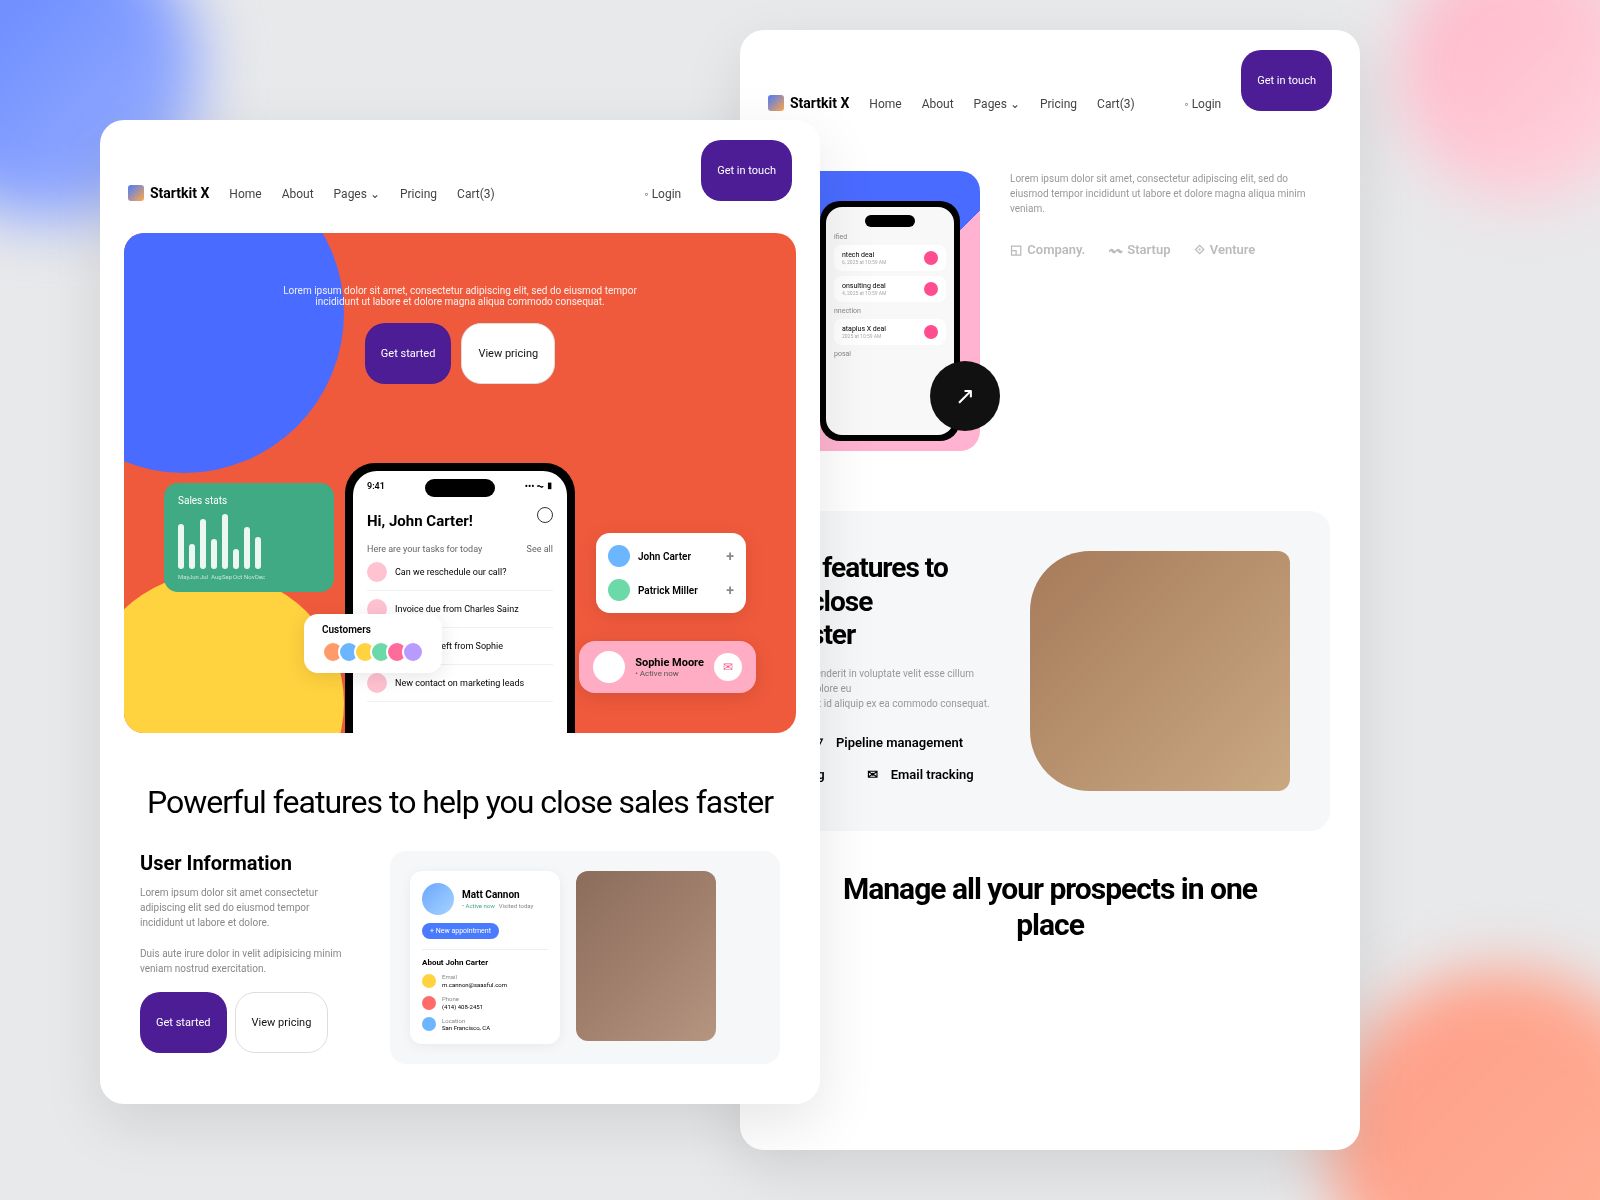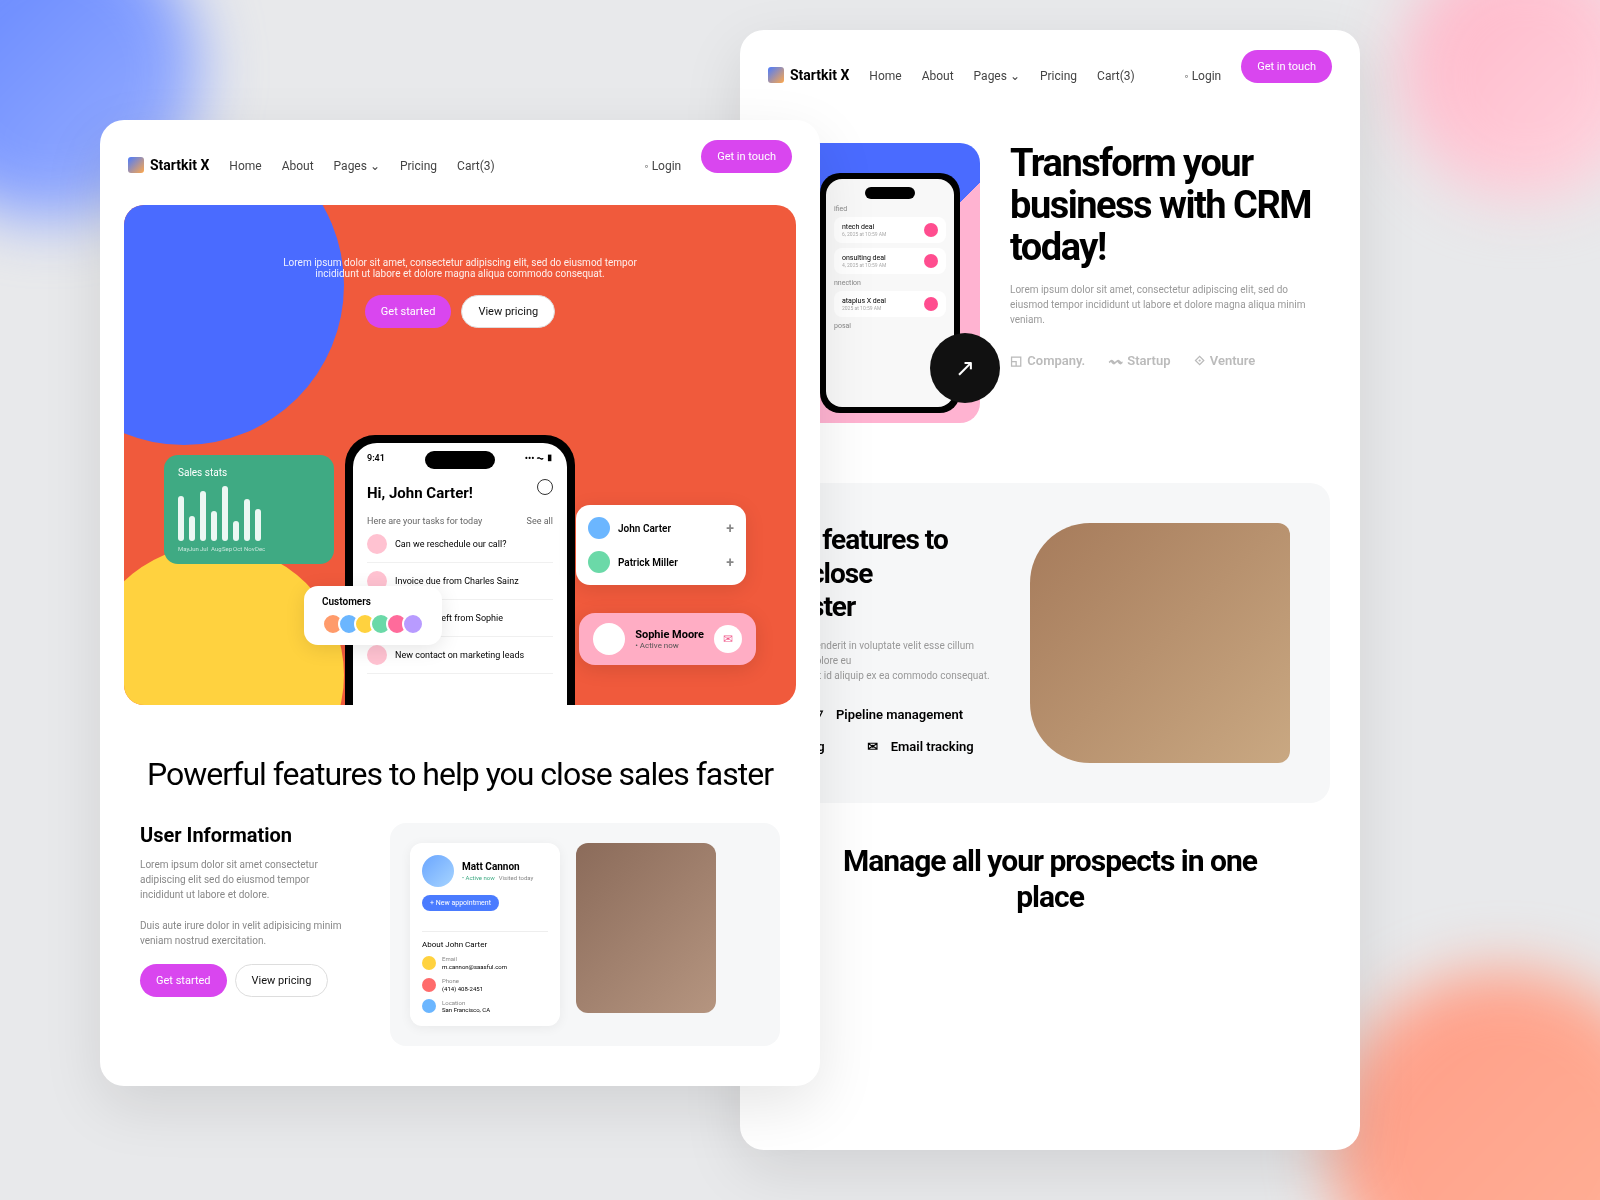--- a/index.html
+++ b/index.html
@@ -11,21 +11,21 @@
 .card{position:absolute;background:#fff;border-radius:24px;box-shadow:0 20px 60px rgba(0,0,0,.1)}
 .card-left{left:100px;top:120px;width:720px;padding-bottom:40px}
 .card-right{left:740px;top:30px;width:620px;height:1120px}
 .nav{display:flex;align-items:flex-end;padding:20px 28px;gap:20px}
 .logo{display:flex;align-items:center;gap:6px;font-weight:700;font-size:14px}
 .logo-mark{width:16px;height:16px;background:linear-gradient(135deg,#4a7bff,#ffa84a);border-radius:3px}
 .nav-link{font-size:12px;color:#444;cursor:pointer}
 .nav-link.dd::after{content:" ⌄"}
 .nav-spacer{flex:1}
 .login{font-size:12px;color:#444;cursor:pointer}
-.btn-dark{background:#d946ef;color:#fff;border:none;padding:10px 16px;border-radius:20px;font-size:11px;cursor:pointer}
+.btn-dark{background:#4c1d95;color:#fff;border:none;padding:24px 16px;border-radius:20px;font-size:11px;cursor:pointer}
 .btn-light{background:#fff;color:#111;border:1px solid #ddd;padding:8px 16px;border-radius:20px;font-size:11px;cursor:pointer}
 .hero{margin:12px 24px;background:#f05a3c;border-radius:20px;padding:40px 30px 0;position:relative;overflow:hidden;height:500px}
 .hero-blob-b{position:absolute;width:320px;height:320px;background:#4a6bff;border-radius:50%;top:-80px;left:-100px}
 .hero-blob-y{position:absolute;width:260px;height:260px;background:#ffd23f;border-radius:50%;bottom:-100px;left:-40px}
 .hero h1{position:relative;color:#fff;font-size:40px;font-weight:600;text-align:center;line-height:1.15;letter-spacing:-1px}
 .hero-sub{position:relative;color:#fff;font-size:10px;text-align:center;margin:12px auto 16px;max-width:380px;opacity:.9}
 .hero-btns{position:relative;display:flex;gap:10px;justify-content:center;margin-bottom:20px}
 .phone{position:absolute;left:50%;transform:translateX(-50%);bottom:-20px;width:230px;height:290px;background:#000;border-radius:30px 30px 0 0;padding:8px}
 .phone-inner{background:#fff;border-radius:24px 24px 0 0;height:100%;padding:10px 14px;position:relative}
 .phone-notch{position:absolute;top:8px;left:50%;transform:translateX(-50%);width:70px;height:18px;background:#000;border-radius:12px}
@@ -38,21 +38,21 @@
 .stats-widget{position:absolute;left:40px;top:250px;background:#3faa83;border-radius:14px;padding:12px 14px;width:170px}
 .stats-title{color:#fff;font-size:10px;margin-bottom:8px}
 .stats-bars{display:flex;gap:5px;align-items:flex-end;height:55px}
 .stats-bar{width:6px;background:rgba(255,255,255,.9);border-radius:3px}
 .stats-labels{display:flex;gap:5px;margin-top:4px}
 .stats-lbl{width:6px;font-size:6px;color:#fff;text-align:center;opacity:.7}
 .customers{position:absolute;left:180px;bottom:60px;background:#fff;border-radius:14px;padding:10px 18px;box-shadow:0 4px 20px rgba(0,0,0,.1)}
 .customers-t{font-size:10px;font-weight:600;margin-bottom:6px}
 .customers-avs{display:flex}
 .customers-av{width:22px;height:22px;border-radius:50%;margin-left:-6px;border:2px solid #fff}
-.contacts-w{position:absolute;right:50px;top:300px;background:#fff;border-radius:14px;padding:6px;box-shadow:0 4px 20px rgba(0,0,0,.1);width:170px}
+.contacts-w{position:absolute;right:50px;top:300px;background:#fff;border-radius:14px;padding:6px;box-shadow:0 4px 20px rgba(0,0,0,.1);width:150px}
 .contact-row{display:flex;align-items:center;gap:8px;padding:6px;font-size:10px;font-weight:600}
 .contact-av{width:22px;height:22px;border-radius:50%}
 .contact-plus{margin-left:auto;font-size:14px;color:#888}
 .sophie{position:absolute;right:40px;bottom:40px;background:#ffadc4;border-radius:16px;padding:10px 14px;display:flex;align-items:center;gap:10px;box-shadow:0 4px 20px rgba(0,0,0,.12)}
 .sophie-av{width:32px;height:32px;border-radius:50%;background:#fff}
 .sophie-name{font-size:11px;font-weight:700}
 .sophie-status{font-size:8px;color:#555}
 .sophie-mail{width:28px;height:28px;border-radius:50%;background:#fff;display:flex;align-items:center;justify-content:center;font-size:12px;color:#f05a8c}
 .sec-title{text-align:center;font-size:32px;font-weight:400;margin:50px 40px 30px;letter-spacing:-1px;line-height:1.2}
 .user-info{padding:0 40px;display:flex;gap:40px;align-items:flex-start}
@@ -61,21 +61,21 @@
 .ui-left p{font-size:10px;color:#888;line-height:1.5;margin-bottom:16px}
 .ui-btns{display:flex;gap:8px}
 .ui-right{flex:1;background:#f6f7f8;border-radius:16px;padding:20px;display:flex;gap:16px;align-items:flex-start}
 .profile-card{background:#fff;border-radius:12px;padding:12px;width:150px;box-shadow:0 2px 12px rgba(0,0,0,.06)}
 .pc-head{display:flex;gap:8px;align-items:center}
 .pc-av{width:32px;height:32px;border-radius:50%;background:linear-gradient(135deg,#6ba6ff,#a6d4ff)}
 .pc-name{font-size:10px;font-weight:700}
 .pc-tags{display:flex;gap:4px;margin-top:2px}
 .pc-tag{font-size:6px;color:#888}
 .pc-btn{background:#4a7bff;color:#fff;font-size:7px;padding:4px 8px;border-radius:10px;margin-top:8px;display:inline-block}
-.pc-about{font-size:8px;font-weight:400;margin-top:20px;padding-top:8px;border-top:1px solid #eee}
+.pc-about{font-size:8px;font-weight:700;margin-top:10px;padding-top:8px;border-top:1px solid #eee}
 .pc-item{display:flex;gap:6px;align-items:center;margin-top:6px}
 .pc-ico{width:14px;height:14px;border-radius:50%}
 .pc-item-txt{font-size:6px;line-height:1.3}
 .pc-item-lbl{color:#888}
 .man-photo{width:140px;height:170px;border-radius:12px;background:linear-gradient(135deg,#8b6b5a,#b59580)}
 .transform{padding:40px 40px 20px;display:flex;gap:30px}
 .tf-left{width:200px;position:relative}
 .tf-phone-bg{width:200px;height:280px;border-radius:20px;background:linear-gradient(135deg,#4a6bff 0%,#4a6bff 50%,#ffb3d1 50%);position:relative}
 .tf-phone{position:absolute;left:40px;top:30px;width:140px;height:240px;background:#000;border-radius:20px;padding:6px}
 .tf-phone-inner{background:#f8f8f8;border-radius:16px;height:100%;padding:8px}
@@ -151,21 +151,20 @@
                 <div class="tf-deal-sub">2025 at 10:59 AM</div>
               </div>
               <div class="tf-deal-ico" style="background:#ff4d8f"></div>
             </div>
           <div style="font-size:7px;color:#888;margin:4px 0">posal</div>
         </div>
       </div>
       <div class="tf-arrow-btn">↗</div>
     </div>
     <div class="tf-right">
-      <h2>Transform your business with CRM today!</h2>
       <p>Lorem ipsum dolor sit amet, consectetur adipiscing elit, sed do eiusmod tempor incididunt ut labore et dolore magna aliqua minim veniam.</p>
       <div class="tf-logos">
         <div class="tf-logo">◱ <span>Company.</span></div>
         <div class="tf-logo">〰 <span>Startup</span></div>
         <div class="tf-logo">⟐ <span>Venture</span></div>
       </div>
     </div>
   </div>
 
   <div class="features-sec">

